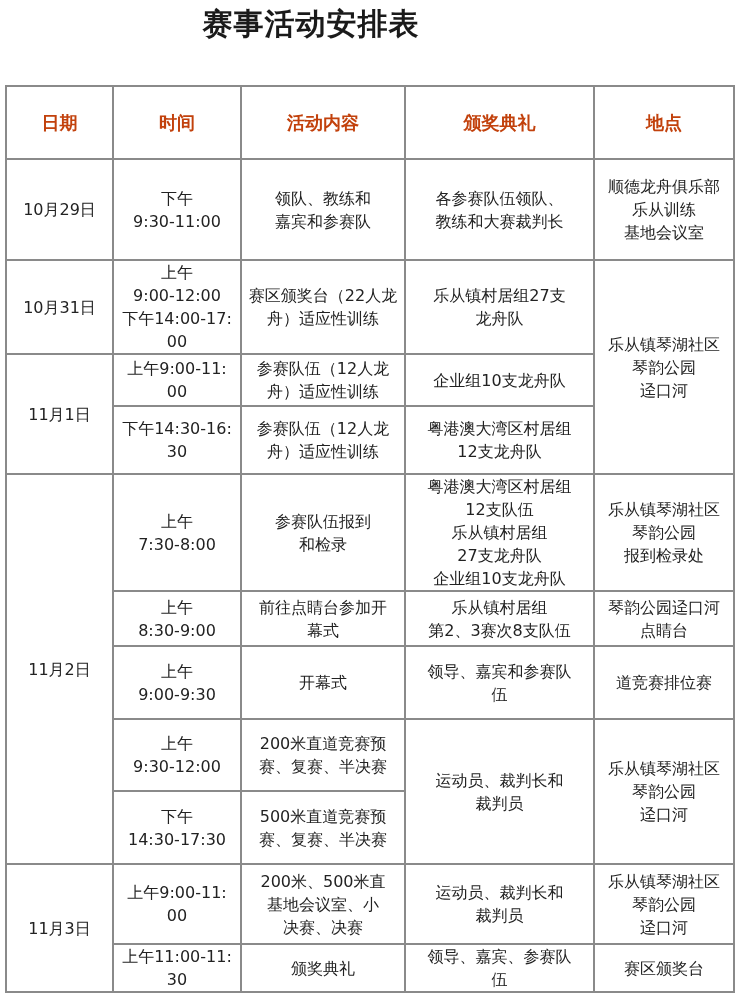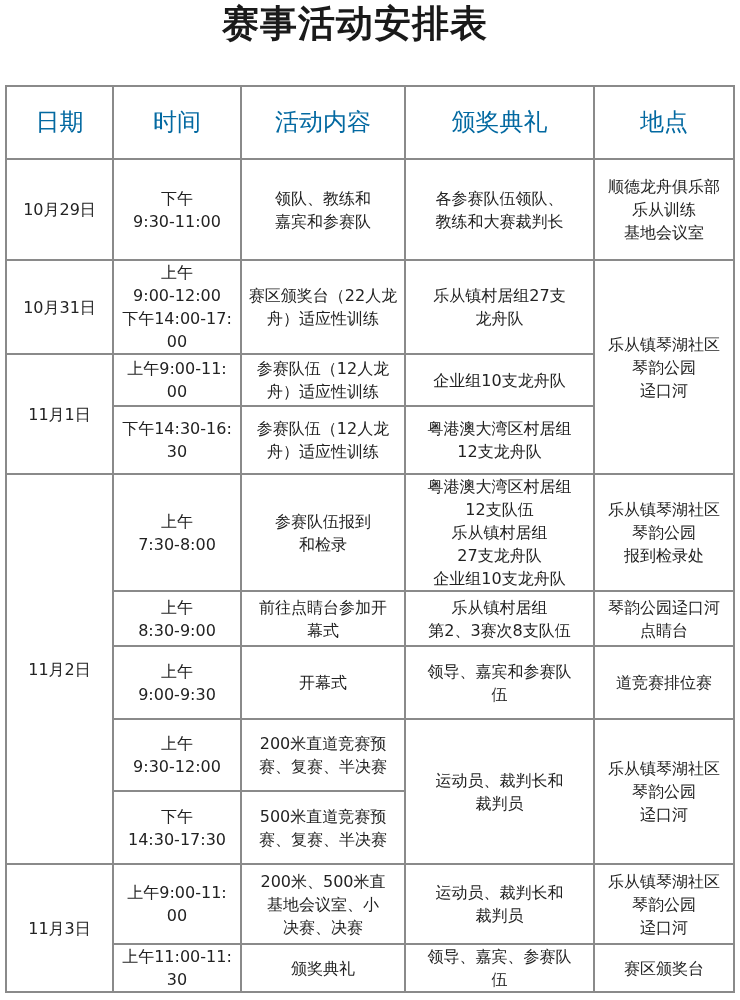--- a/index.html
+++ b/index.html
@@ -1,24 +1,24 @@
 <!DOCTYPE html>
 <html><head>
   <meta charset="utf-8">
   <style>
     html, body { margin: 0; padding: 0; background: #ffffff; }
     body { width: 740px; height: 1000px; position: relative; overflow: hidden;
            font-family: "DejaVu Sans", "Liberation Sans", sans-serif; color: #222222; }
     .title { position: absolute; top: 4px; left: 0; width: 622px; text-align: center;
-             font-size: 37px; font-weight: bold; color: #1a1a1a; letter-spacing: 1px; line-height: 40px; padding-left: 44px; }
+             font-size: 30px; font-weight: bold; color: #1a1a1a; letter-spacing: 1px; line-height: 40px; }
     table.sched { position: absolute; left: 5px; top: 85px; border-collapse: collapse;
                   table-layout: fixed; width: 728px; }
     table.sched td, table.sched th { border: 2px solid #8a8a8a; text-align: center; vertical-align: middle;
                   font-size: 16px; line-height: 23px; padding: 0 2px; font-weight: normal; color: #222; }
-    table.sched th { font-size: 24px; font-weight: normal; color: #0369a1; }
+    table.sched th { font-size: 18px; font-weight: bold; color: #c2410c; }
     .date { font-weight: bold; font-size: 16px; color: #111; }
     .ml { white-space: pre-line; }
   </style>
 </head>
 <body>
 
 <div class="title">赛事活动安排表</div>
 
 <table class="sched">
   <colgroup>

